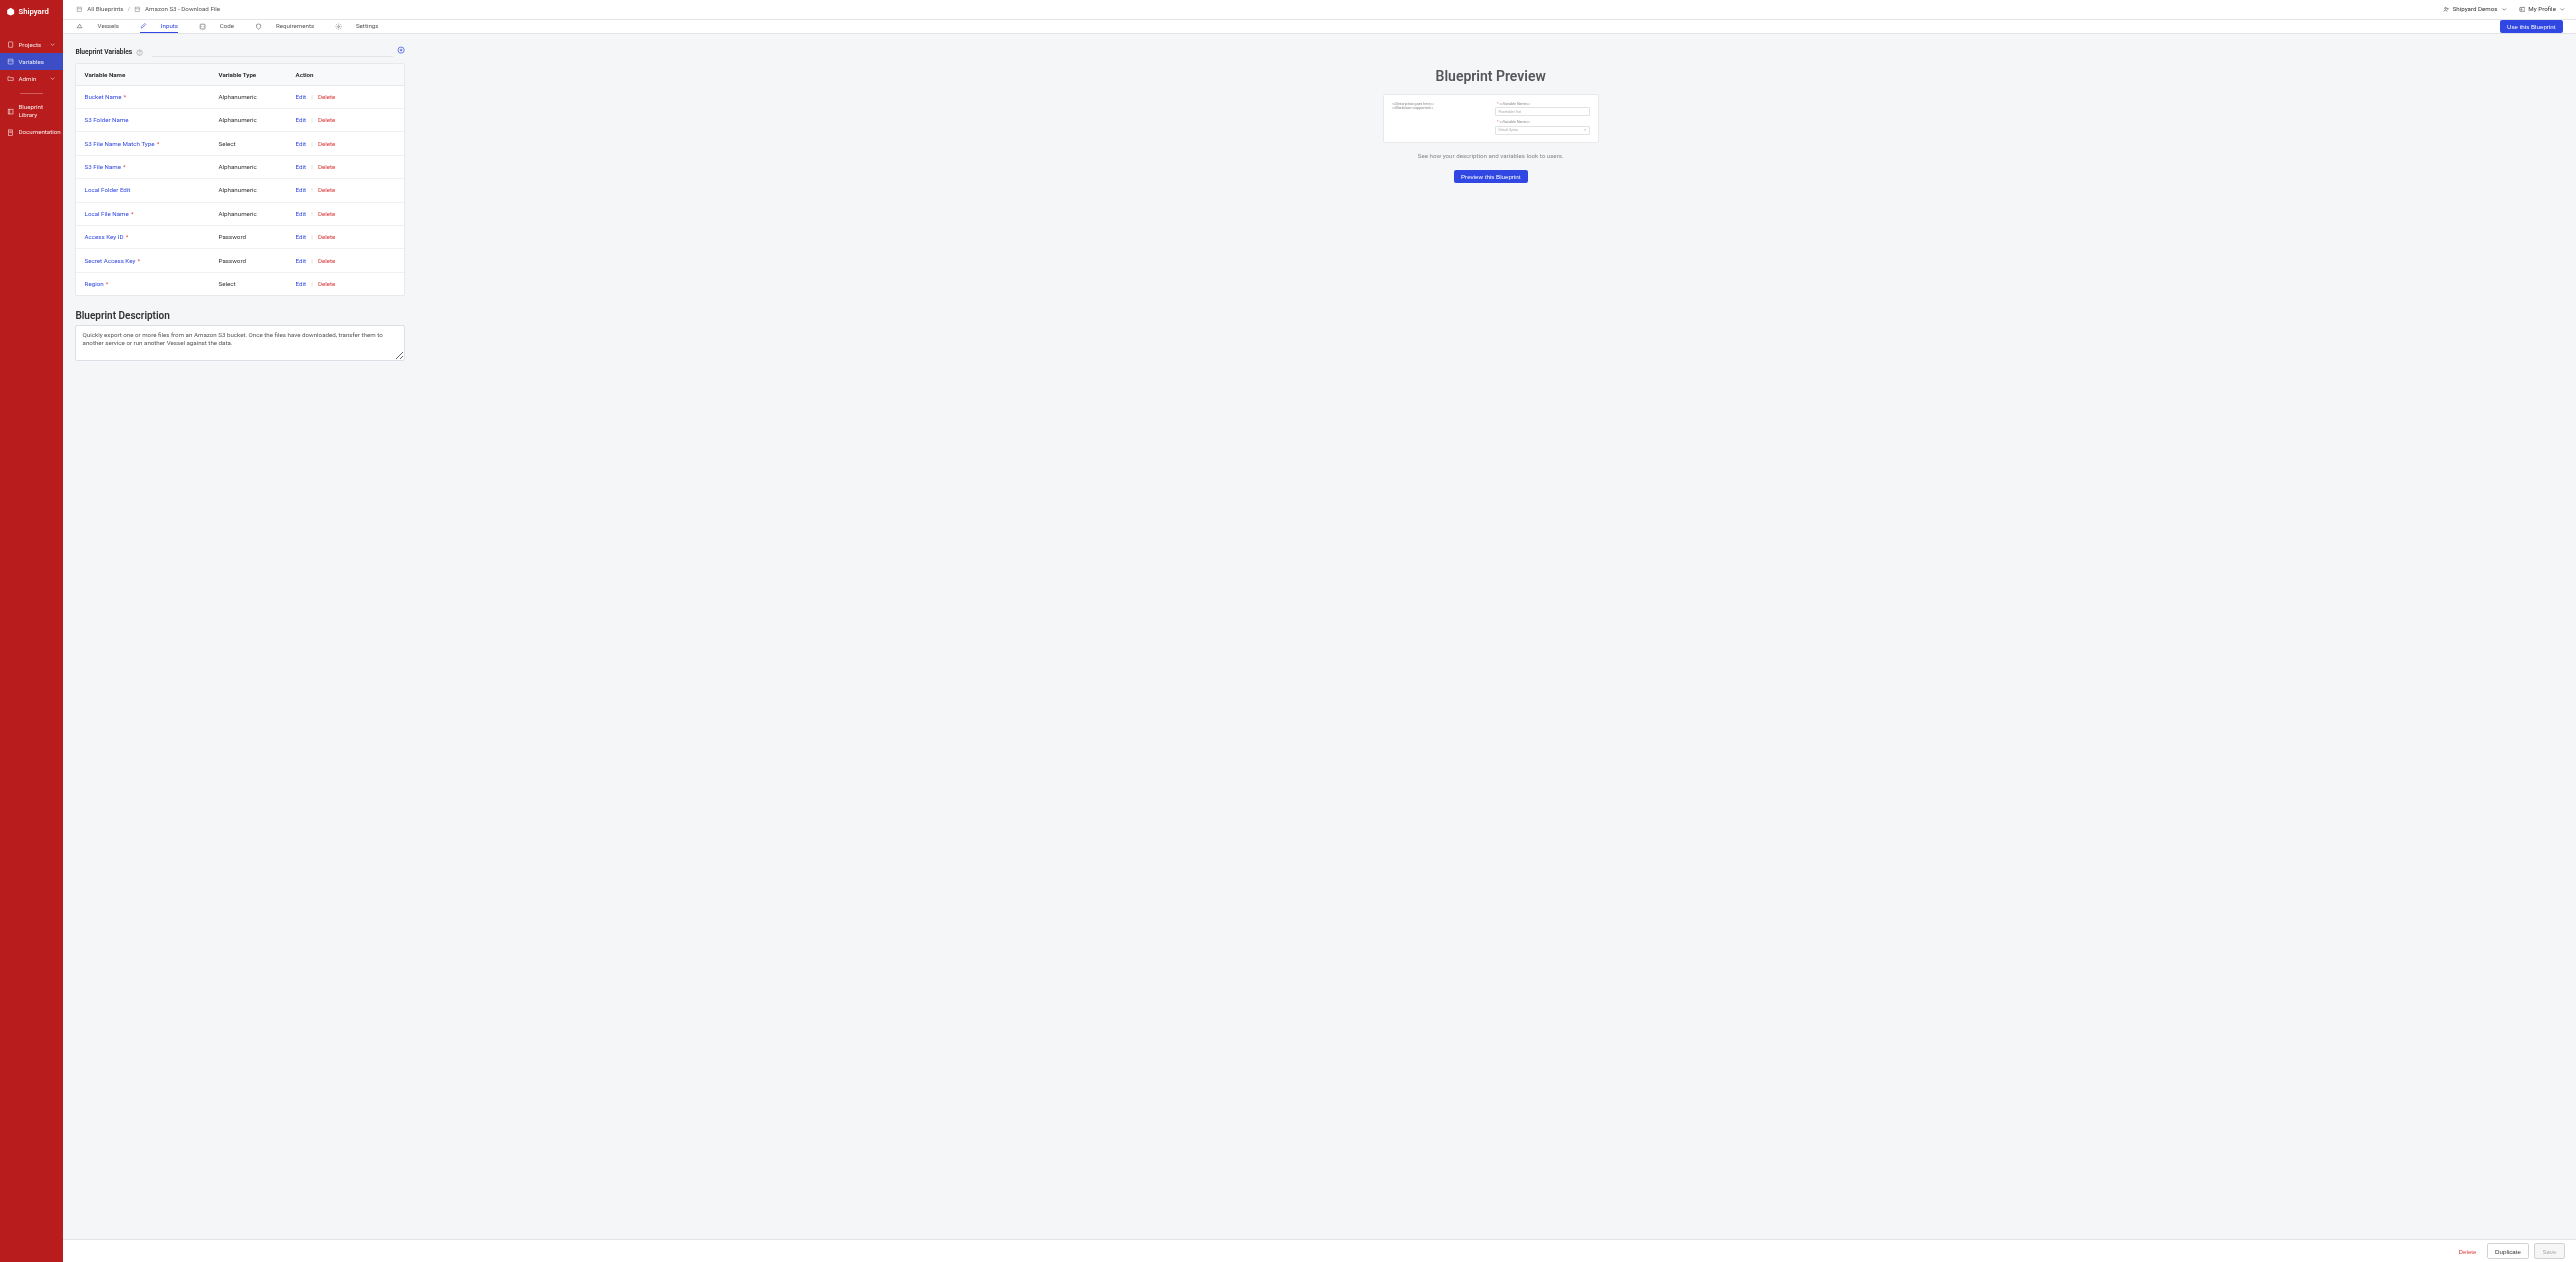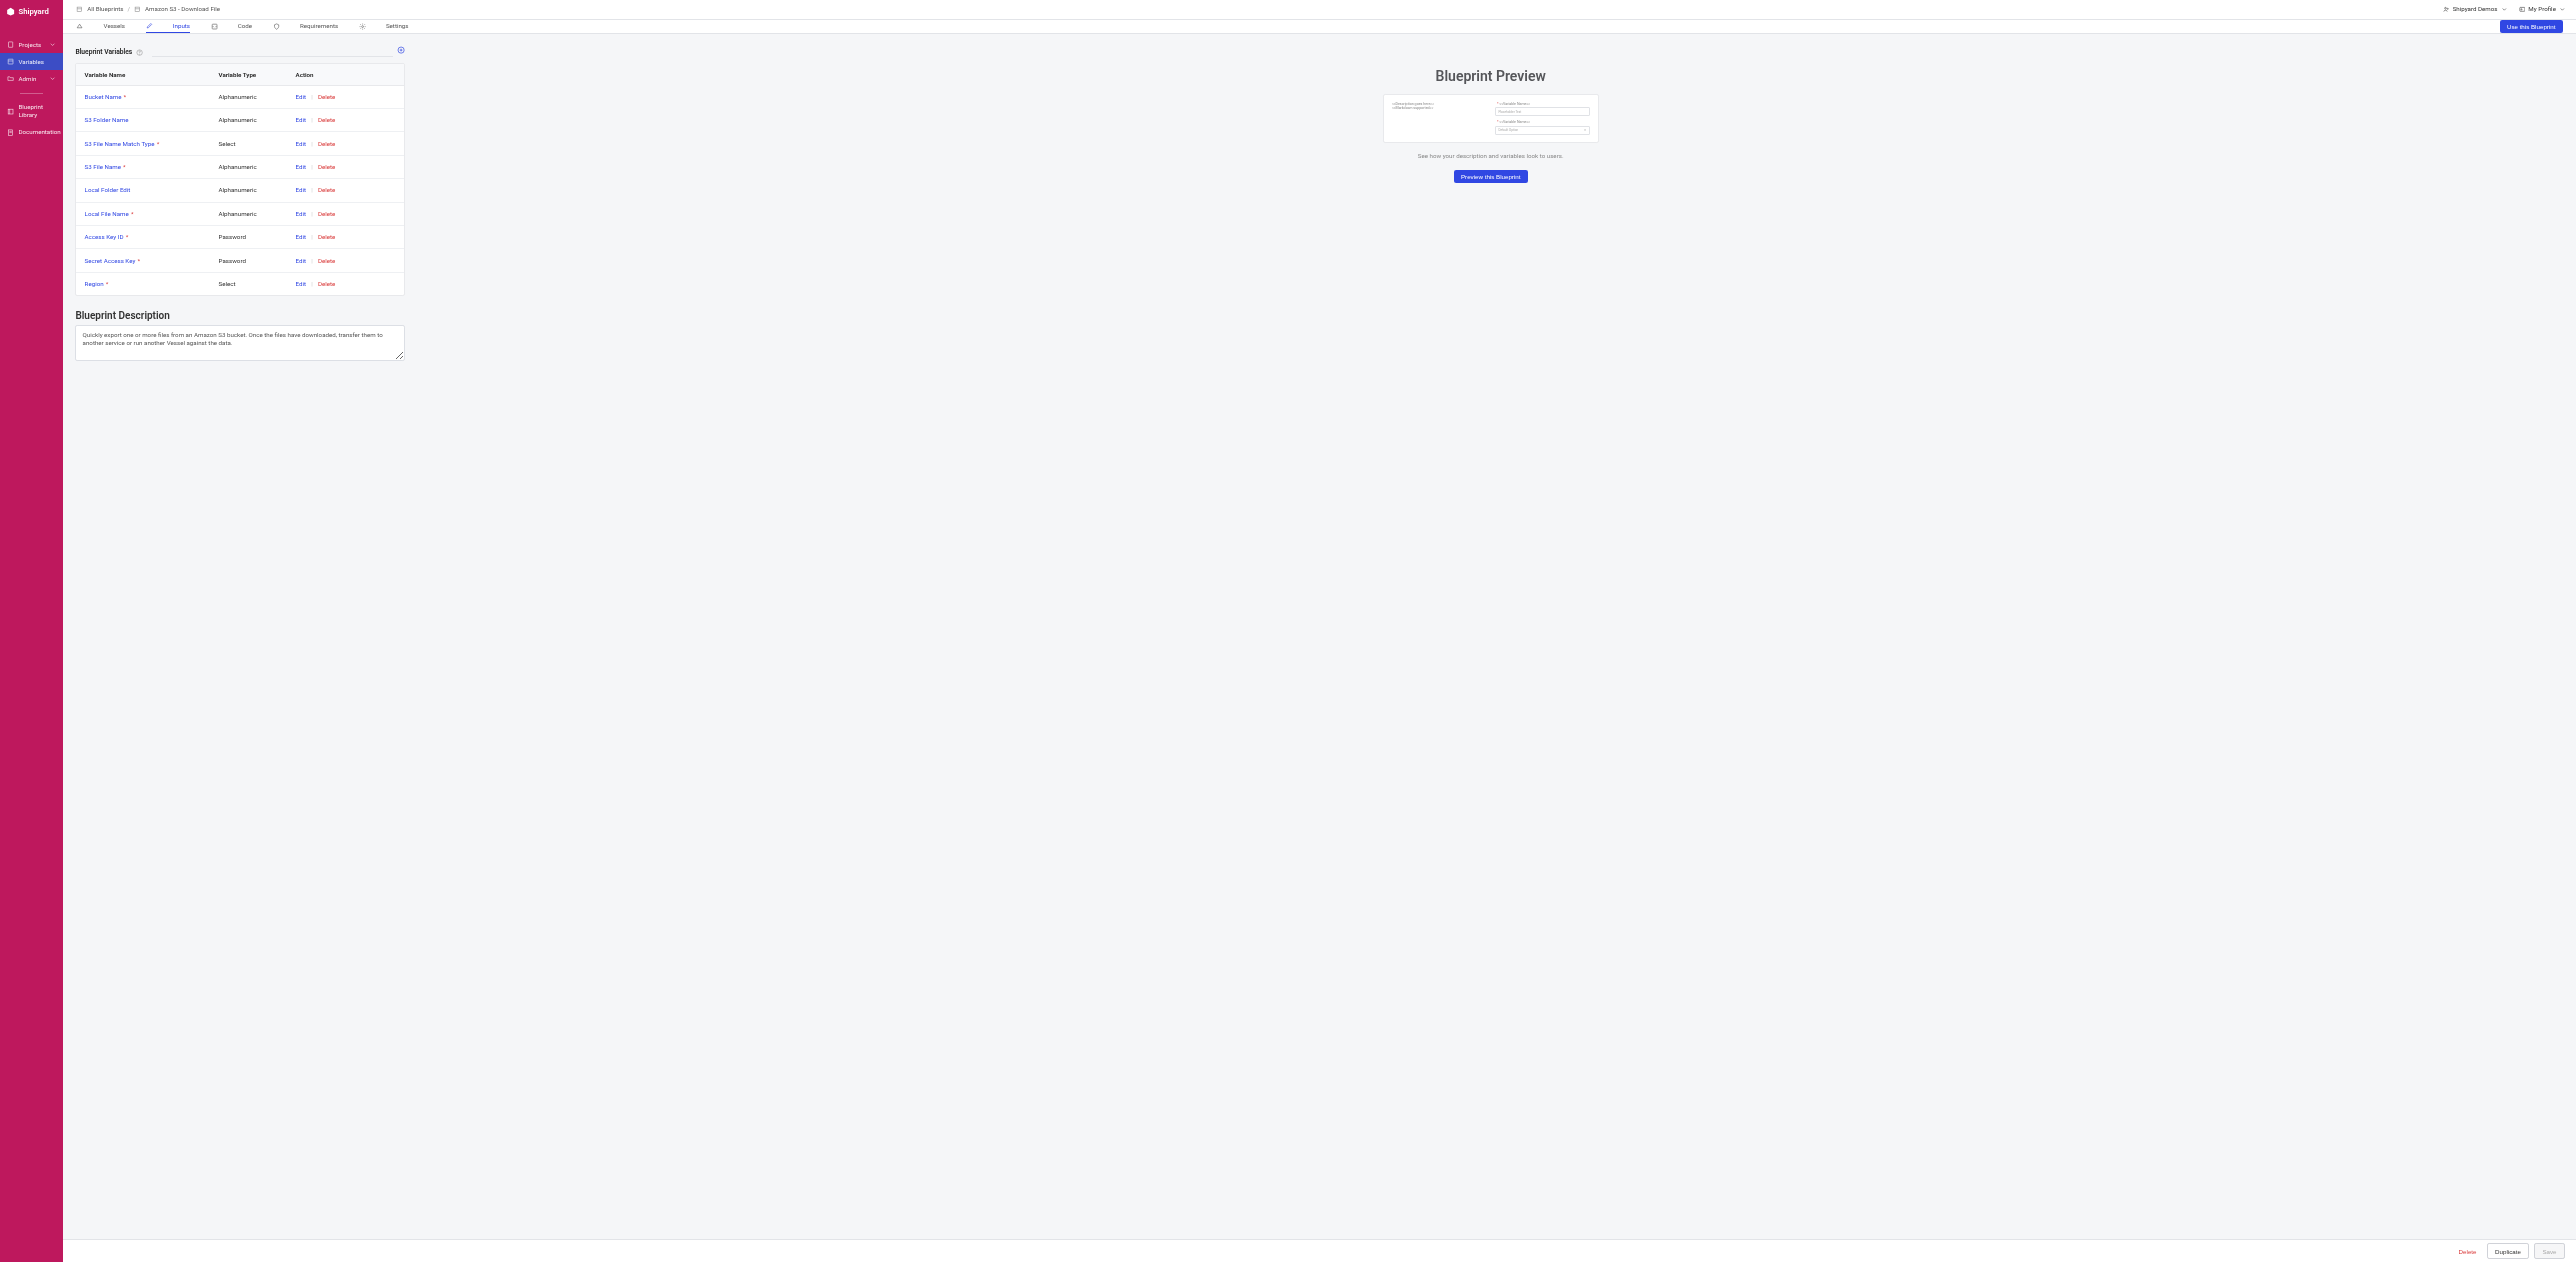--- a/index.html
+++ b/index.html
@@ -1,20 +1,20 @@
 <!DOCTYPE html>
 <html style="font-size:8.2px"><head>
   <meta charset="utf-8">
   <style>
     * { margin: 0; padding: 0; box-sizing: border-box; }
     body { font-family: -apple-system, BlinkMacSystemFont, 'Segoe UI', Roboto, sans-serif; font-size: 6.7px; color: #333; background: #fff; }
     .app { display: flex; height: 100vh; }
     
     
-    .sidebar { width: 63px; background: #be185d; color: #fff; display: flex; flex-direction: column; padding-top: 0; }
+    .sidebar { width: 63px; background: #b91c1c; color: #fff; display: flex; flex-direction: column; padding-top: 0; }
     .logo { display: flex; align-items: center; gap: 3.1px; padding: 7.2px 6.2px; font-weight: 600; font-size: 7.7px; }
     .logo-icon { width: 9.3px; height: 9.3px; }
     .nav-section { margin-top: 12.4px; }
     .nav-item { display: flex; align-items: center; gap: 4.1px; padding: 4.6px 7.2px; font-size: 6.2px; color: rgba(255,255,255,0.9); cursor: pointer; }
     .nav-item.active { background: #3c4dc5; }
     .nav-item svg { width: 7.2px; height: 7.2px; flex-shrink: 0; }
     .nav-item .chevron { margin-left: auto; }
     .nav-divider { height: 0.5px; background: rgba(255,255,255,0.3); margin: 5.2px 19.6px 5.2px 19.6px; }
     
     
@@ -24,21 +24,21 @@
     .topbar { height: 19.6px; display: flex; align-items: center; justify-content: space-between; padding: 0 10.3px 0 13.4px; border-bottom: 0.5px solid #e2e4e8; }
     .breadcrumb { display: flex; align-items: center; gap: 4.1px; font-size: 6.2px; color: #555; }
     .breadcrumb svg { width: 6.7px; height: 6.7px; }
     .breadcrumb-sep { color: #aaa; }
     .topbar-right { display: flex; align-items: center; gap: 11.3px; font-size: 6.2px; color: #333; }
     .topbar-item { display: flex; align-items: center; gap: 3.1px; cursor: pointer; }
     .topbar-item svg { width: 6.7px; height: 6.7px; }
     
     
     .tabbar { height: 14px; display: flex; align-items: center; padding: 0 13.4px; border-bottom: 0.5px solid #e2e4e8; gap: 20.6px; position: relative; }
-    .tab { display: flex; align-items: center; gap: 20px; font-size: 6.2px; color: #555; cursor: pointer; height: 100%; }
+    .tab { display: flex; align-items: center; gap: 14px; font-size: 6.2px; color: #555; cursor: pointer; height: 100%; }
     .tab svg { width: 7.2px; height: 7.2px; }
     .tab.active { color: #3047e3; border-bottom: 1px solid #3047e3; }
     .tabbar-action { margin-left: auto; }
     .btn-primary { background: #3047e3; color: #fff; border: none; border-radius: 2.1px; padding: 3.1px 7.2px; font-size: 6.2px; cursor: pointer; }
     
     
     .content { flex: 1; background: #f5f6f8; padding: 12.4px; display: flex; gap: 12.4px; overflow: auto; }
     .content-left { flex: 0 0 330px; min-width: 0; }
     .content-right { flex: 1; }
     

